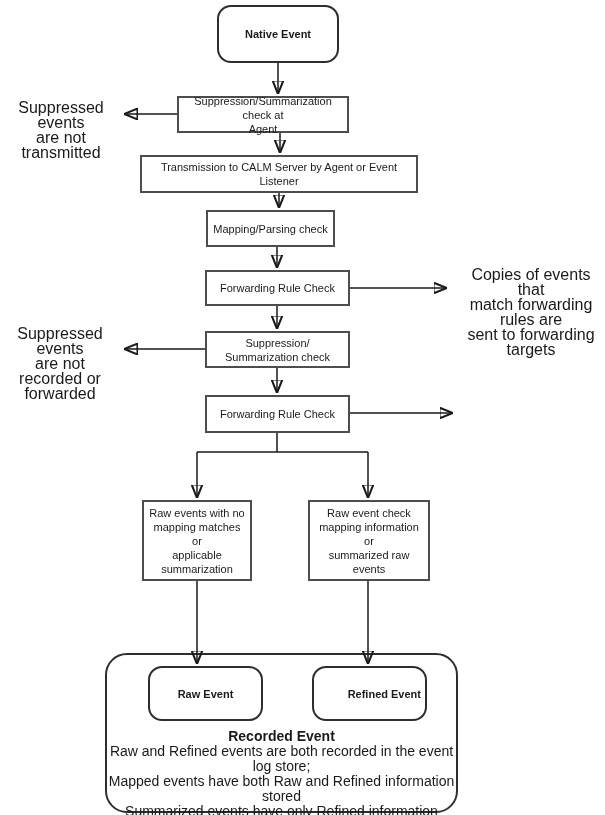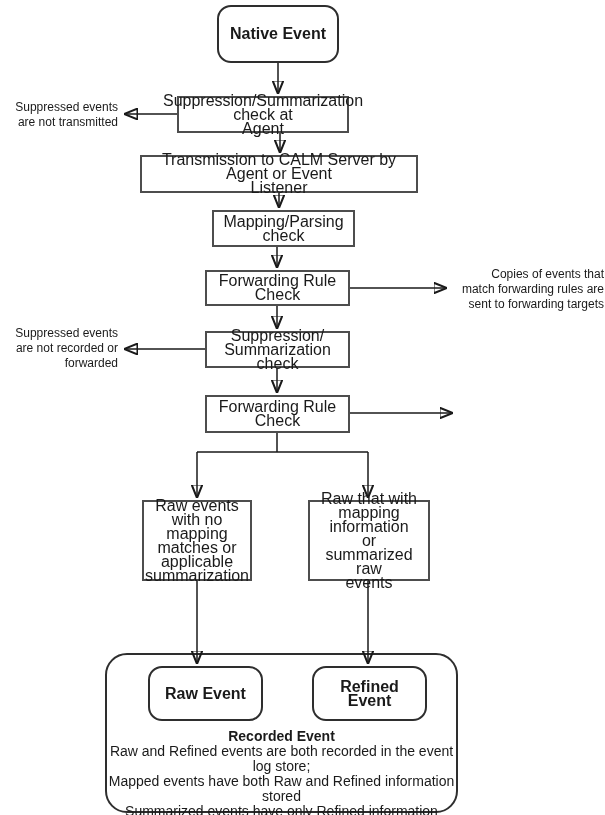--- a/index.html
+++ b/index.html
@@ -13,36 +13,36 @@
     color: #1a1a1a;
     overflow: hidden;
   }
   .rect, .rounded, .group {
     position: absolute;
     background: #ffffff;
     display: flex;
     align-items: center;
     justify-content: center;
     text-align: center;
-    font-size: 16px;
+    font-size: 11px;
     line-height: 14px;
   }
   .rect { border: 2px solid #4d4d4d; }
   .rounded { border: 2px solid #2e2e2e; border-radius: 14px; font-weight: bold; }
   .group {
     border: 2px solid #2e2e2e;
     border-radius: 22px;
     background: transparent;
   }
   .label { white-space: pre-line; padding: 2px 4px; }
   .note {
     position: absolute;
-    font-size: 12px;
+    font-size: 16px;
     line-height: 15px;
-    text-align: right;
+    text-align: center;
     white-space: pre-line;
   }
   .rec-text {
     position: absolute;
     left: 105px; top: 729px; width: 353px;
     text-align: center;
     font-size: 14px;
     line-height: 15px;
   }
   .rec-title { font-weight: bold; }
@@ -67,21 +67,21 @@
   <div class="rect" style="left:177px; top:96px; width:172px; height:37px;">
     <span class="label">Suppression/Summarization check at
 Agent</span>
   </div>
 
   <div class="rect" style="left:140px; top:155px; width:278px; height:38px;">
     <span class="label">Transmission to CALM Server by Agent or Event
 Listener</span>
   </div>
 
-  <div class="rect" style="left:212px; top:210px; width:143px; height:37px;justify-content:center;">
+  <div class="rect" style="left:206px; top:210px; width:129px; height:37px;justify-content:center;">
     <span class="label">Mapping/Parsing check</span>
   </div>
 
   <div class="rect" style="left:205px; top:270px; width:145px; height:36px;">
     <span class="label">Forwarding Rule Check</span>
   </div>
 
   <div class="rect" style="left:205px; top:331px; width:145px; height:37px;">
     <span class="label">Suppression/
 Summarization check</span>
@@ -92,21 +92,21 @@
   </div>
 
   <div class="rect" style="left:142px; top:500px; width:110px; height:81px;">
     <span class="label">Raw events with no
 mapping matches or
 applicable
 summarization</span>
   </div>
 
   <div class="rect" style="left:308px; top:500px; width:122px; height:81px;">
-    <span class="label">Raw that with
+    <span class="label">Raw event check
 mapping information
 or
 summarized raw
 events</span>
   </div>
 
   <div class="group" style="left:105px; top:653px; width:353px; height:160px;"></div>
 
   <div class="rounded" style="left:148px; top:666px; width:115px; height:55px;">
     <span class="label">Raw Event</span>

